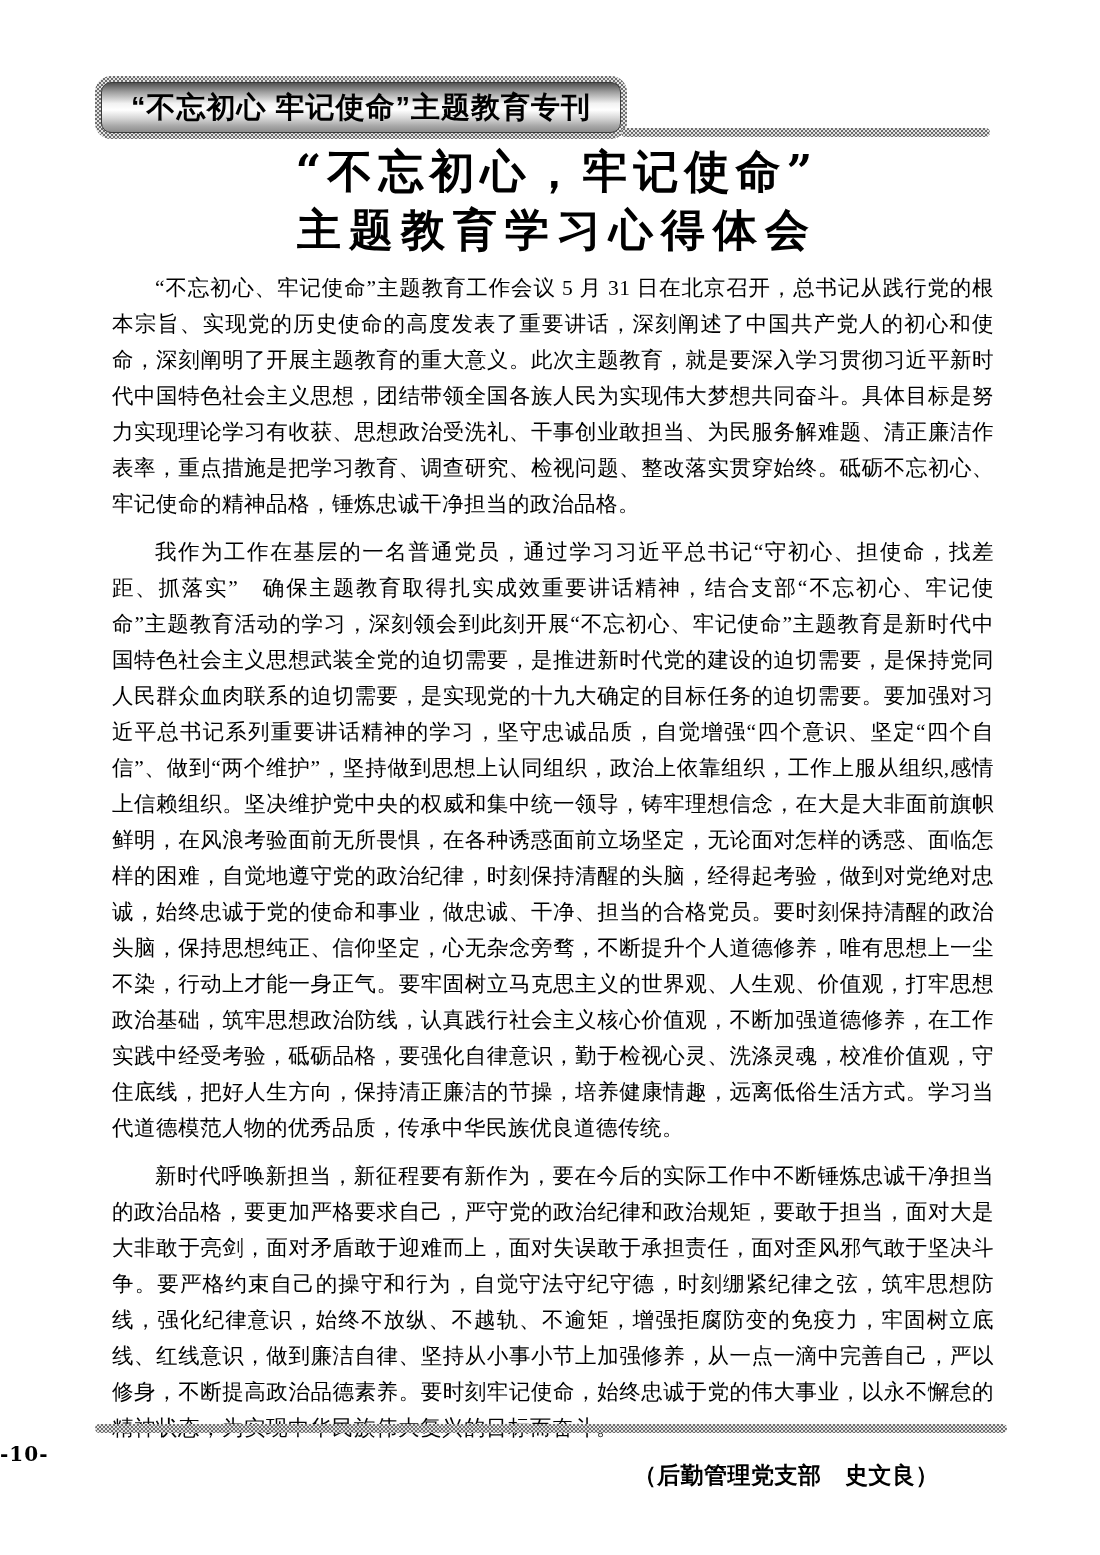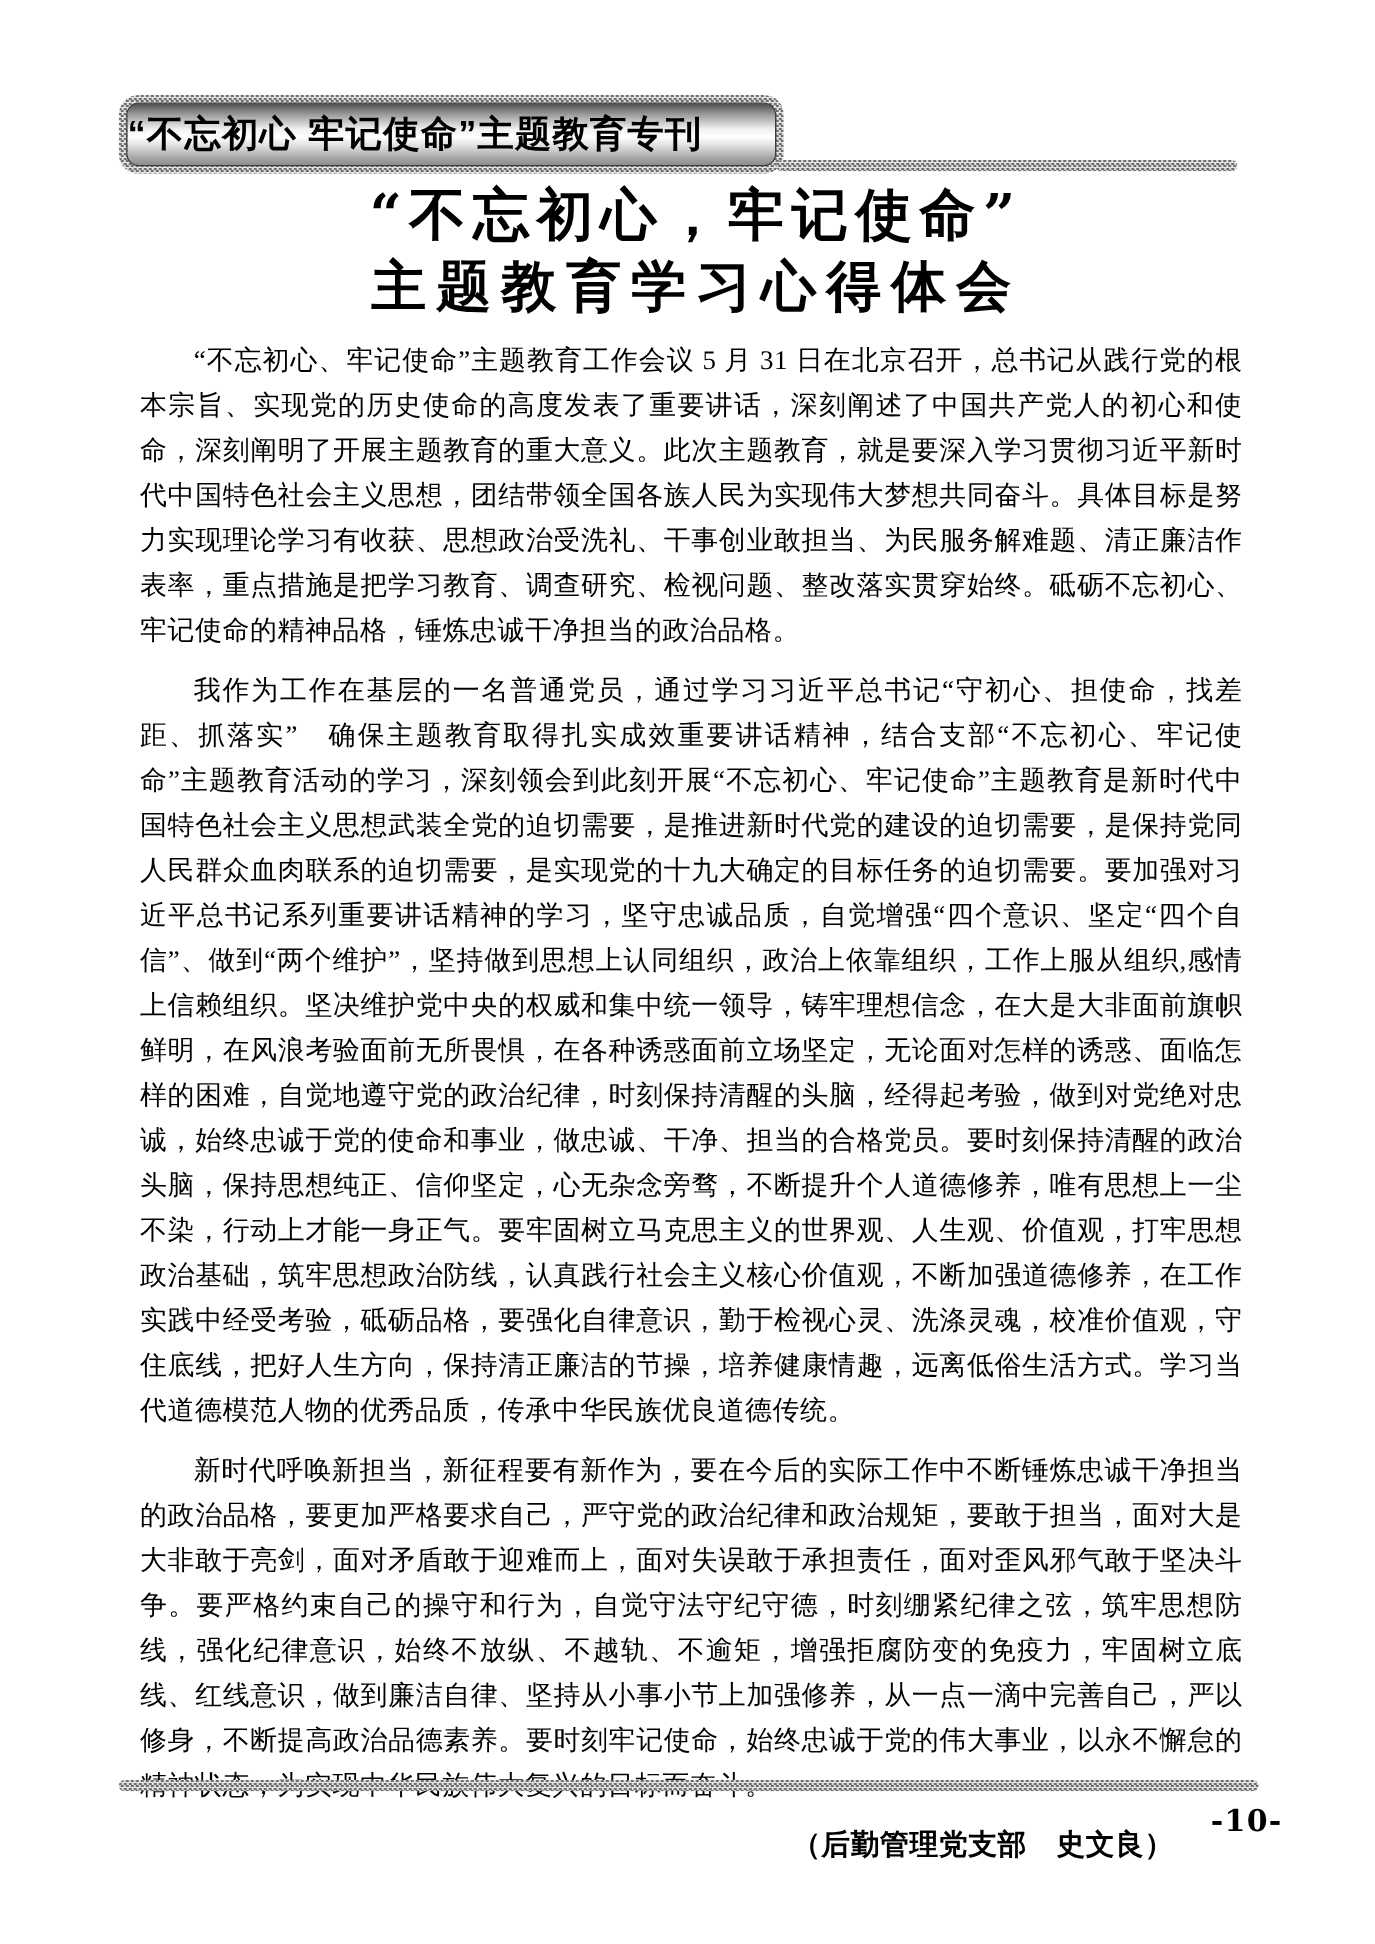--- a/index.html
+++ b/index.html
@@ -37,21 +37,21 @@
   .banner-inner {
     width: 100%;
     height: 100%;
     border-radius: 10px;
     border: 1px solid #3c3c3c;
     background: linear-gradient(to bottom,
       #4f4f4f 0%, #9d9d9d 18%, #f2f2f2 42%, #ffffff 55%,
       #d6d6d6 72%, #a7a7a7 88%, #8d8d8d 100%);
     display: flex;
     align-items: center;
-    justify-content: flex-start;
+    justify-content: center;
     box-sizing: border-box;
   }
   .banner-text {
     font-family: "Liberation Sans", sans-serif;
     font-weight: bold;
     font-size: 29px;
     letter-spacing: 1px;
     white-space: nowrap;
     color: #000;
   }
@@ -119,23 +119,23 @@
     top: 1424px;
     width: 912px;
     height: 9px;
     border-radius: 5px;
   }
   .page-number {
     position: absolute;
     top: 1442px;
     left: 0;
     width: 1026px;
-    text-align: right;
+    text-align: left;
     font-family: "DejaVu Serif", serif;
-    font-size: 24px;
+    font-size: 20px;
     font-weight: 600;
     letter-spacing: 1px;
   }
 </style>
 </head>
 <body>
 
 <div class="banner halftone">
   <div class="banner-inner">
     <span class="banner-text">“不忘初心 牢记使命”主题教育专刊</span>

